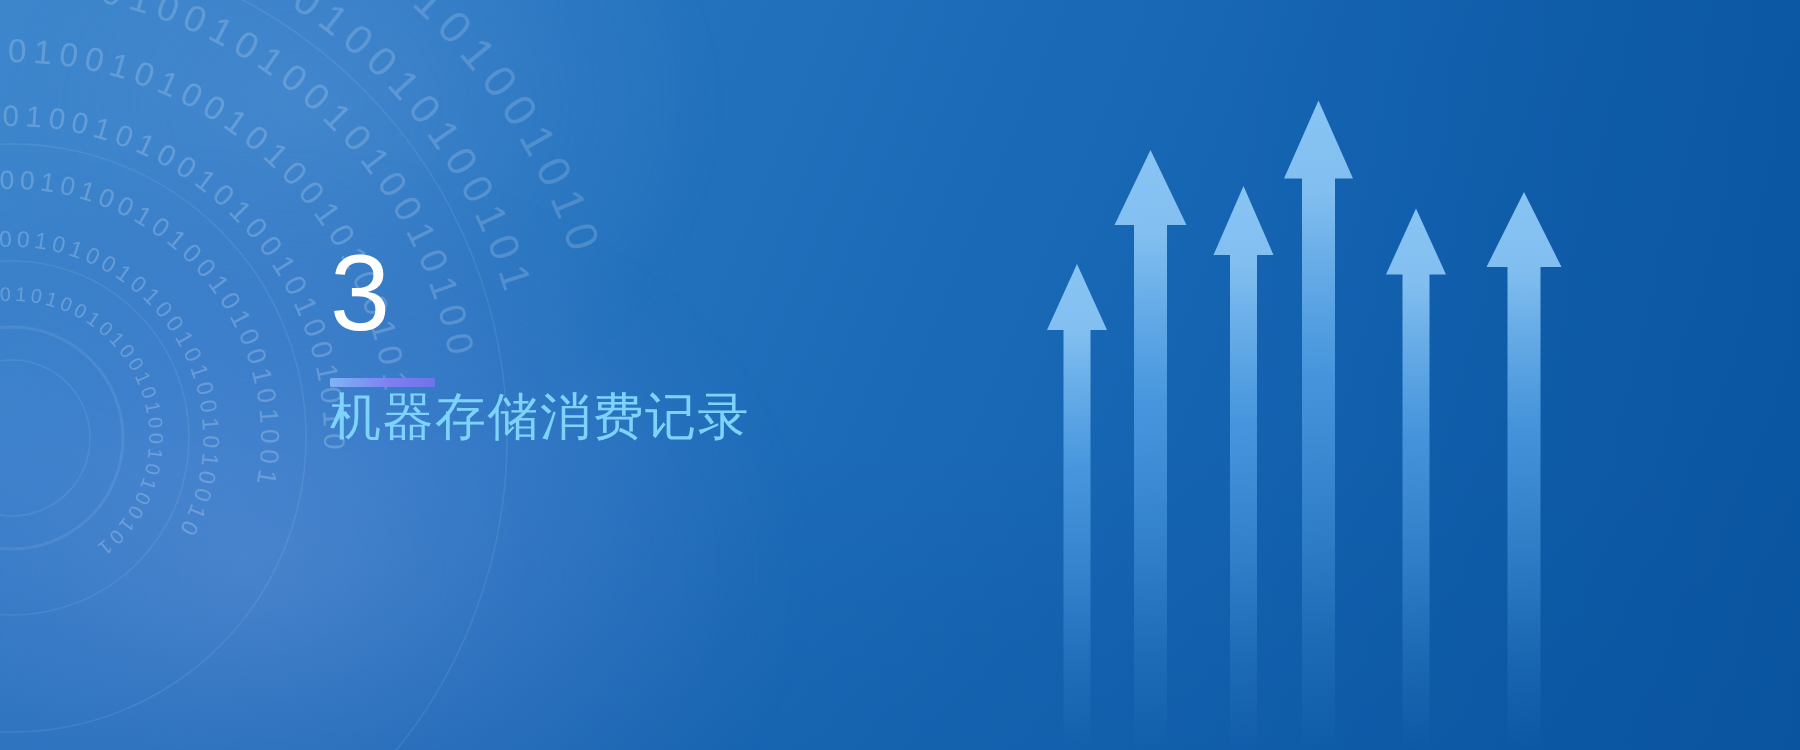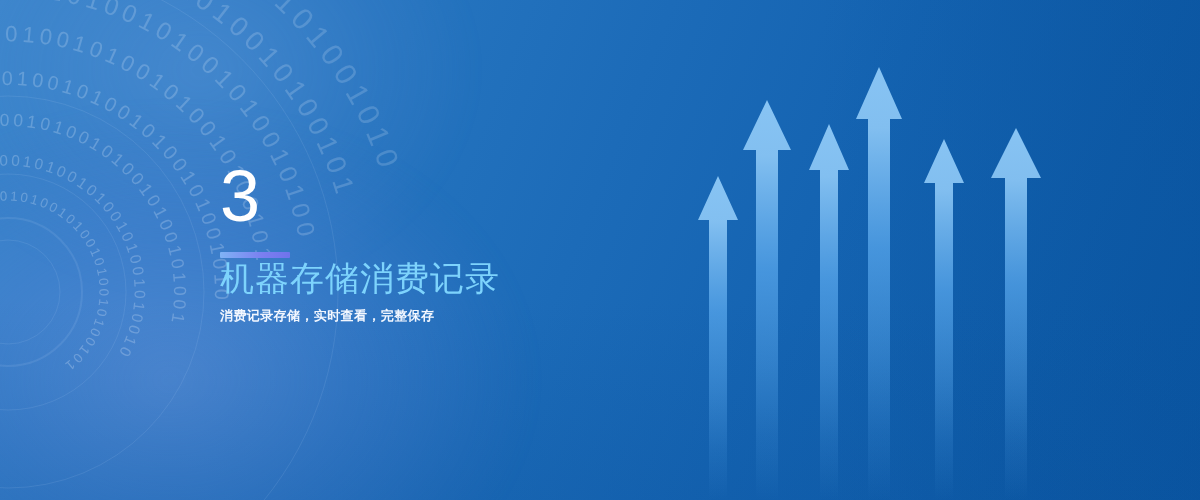--- a/index.html
+++ b/index.html
@@ -391,16 +391,15 @@
         <path d="M 879 67 L 902 119 L 890 119 L 890 500 L 868 500 L 868 119 L 856 119 Z" fill="url(#agrad3)"></path>
         <path d="M 944 139 L 964 183 L 953 183 L 953 500 L 935 500 L 935 183 L 924 183 Z" fill="url(#agrad4)"></path>
         <path d="M 1016 128 L 1041 178 L 1027 178 L 1027 500 L 1005 500 L 1005 178 L 991 178 Z" fill="url(#agrad5)"></path>
       </svg>
   </div>
 
   <div class="content">
     <div class="step-number">3</div>
     <div class="divider"></div>
     <div class="title">机器存储消费记录</div>
-    <div class="subtitle">消费记录存储，实时查看，完整保存</div>
   </div>
 
 </div>
 
 </body></html>

